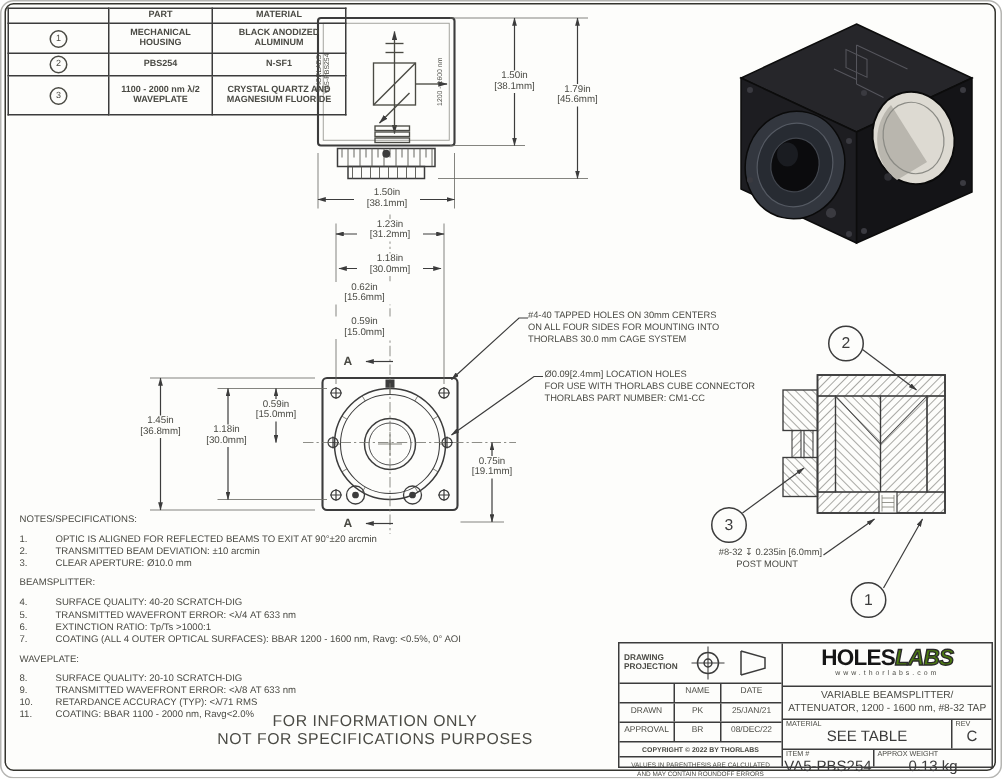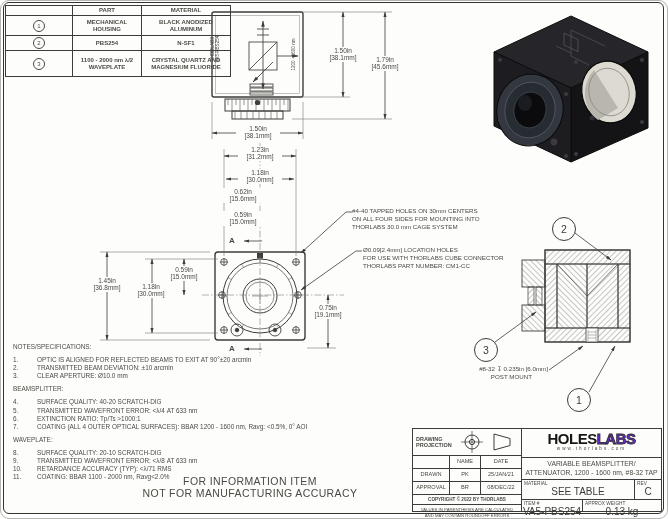--- a/index.html
+++ b/index.html
@@ -40,21 +40,21 @@
   .tb-row{height:12px;flex:none;border-bottom:1px solid #3c3c3c;display:flex;}
   .tb-row>div{font-size:5.6px;line-height:11px;text-align:center;color:#4a4a44;}
   .tb-c1{width:36px;border-right:1px solid #3c3c3c;}
   .tb-c2{width:30px;border-right:1px solid #3c3c3c;}
   .tb-c3{flex:1;}
   .tb-copy{height:9px;flex:none;border-bottom:1px solid #3c3c3c;font-size:4.6px;line-height:9px;font-weight:bold;text-align:center;color:#4a4a44;}
   .tb-disc{flex:1;font-size:4.3px;line-height:5.6px;text-align:center;color:#4a4a44;padding-top:2px;}
   .tb-logo{height:26px;flex:none;border-bottom:1px solid #3c3c3c;text-align:center;padding-top:2px;}
   .logo-word{font-size:15px;font-weight:900;letter-spacing:-0.5px;line-height:15px;}
   .logo-thor{color:#161616;}
-  .logo-labs{color:#6d28d9;-webkit-text-stroke:0.9px #2a2a2a;}
+  .logo-labs{color:#4d7c0f;font-style:italic;-webkit-text-stroke:0.9px #2a2a2a;}
   .logo-web{font-size:4.6px;letter-spacing:2px;color:#4a4a44;line-height:6px;}
   .tb-title{height:20px;flex:none;border-bottom:1px solid #3c3c3c;text-align:center;font-size:6.8px;line-height:9px;color:#4a4a44;padding-top:1px;}
   .tb-matrow{height:19px;flex:none;border-bottom:1px solid #3c3c3c;display:flex;}
   .tb-mat{flex:1;border-right:1px solid #3c3c3c;position:relative;}
   .tb-rev{width:26px;flex:none;position:relative;}
   .tb-itemrow{flex:1;display:flex;}
   .tb-item{flex:1;border-right:1px solid #3c3c3c;position:relative;}
   .tb-weight{width:78px;flex:none;position:relative;}
   .mini{position:absolute;left:2px;top:1px;font-size:4.8px;color:#4a4a44;}
   .bigv{position:absolute;left:0;right:0;top:6px;text-align:center;font-size:10px;color:#3c3c3c;}
@@ -378,22 +378,22 @@
         <span class="nnum">10.</span>
         <span class="ntext">RETARDANCE ACCURACY (TYP): &lt;λ/71 RMS</span>
       </div>
     <div class="note-row">
         <span class="nnum">11.</span>
         <span class="ntext">COATING: BBAR 1100 - 2000 nm, Ravg&lt;2.0%</span>
       </div>
   </div>
 
   <div class="foot">
-    <div>FOR INFORMATION ITEM</div>
-    <div>NOT FOR MANUFACTURING ACCURACY</div>
+    <div>FOR INFORMATION ONLY</div>
+    <div>NOT FOR SPECIFICATIONS PURPOSES</div>
   </div>
 
   <div class="tblock">
     <div class="tb-left">
       <div class="tb-proj">
         <div class="pt" style="width:42px">DRAWING PROJECTION</div>
         <svg width="56" height="22" viewBox="0 0 56 22" style="position:static">
           <circle cx="14" cy="11" r="7" fill="none" stroke="#3c3c3c" stroke-width="1"></circle>
           <circle cx="14" cy="11" r="2.6" fill="none" stroke="#3c3c3c" stroke-width="1"></circle>
           <path d="M3,11 h22 M14,0 v22" stroke="#3c3c3c" stroke-width="0.7"></path>

